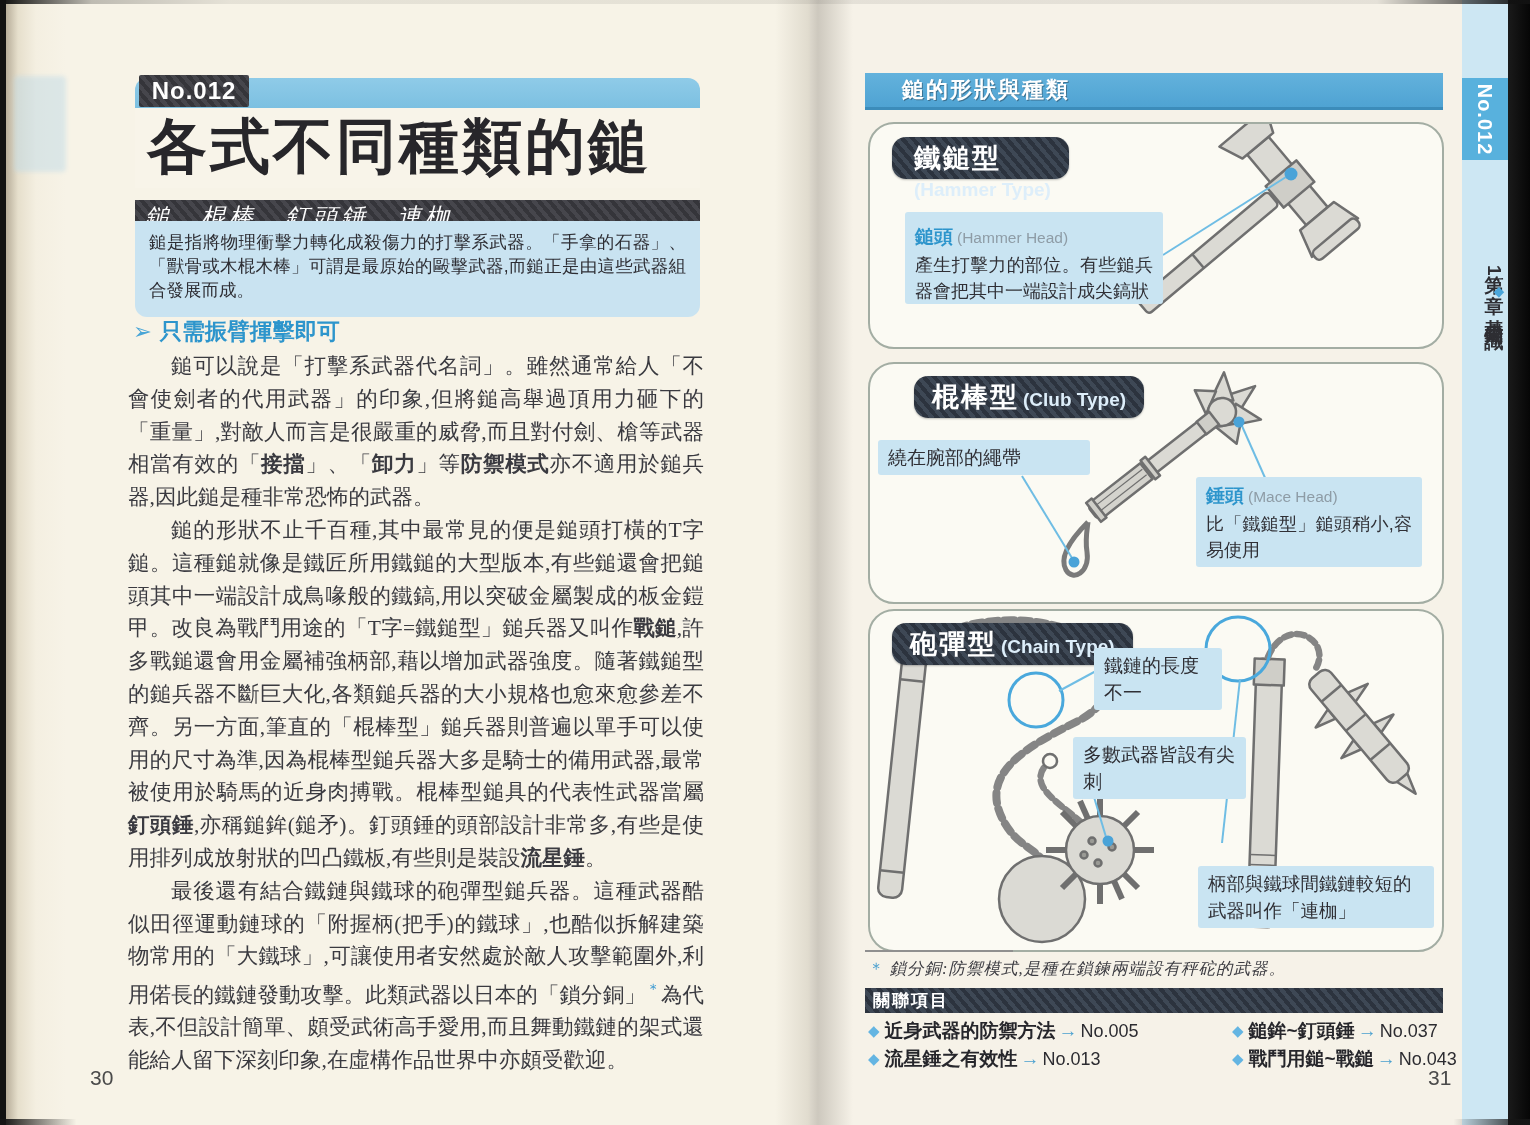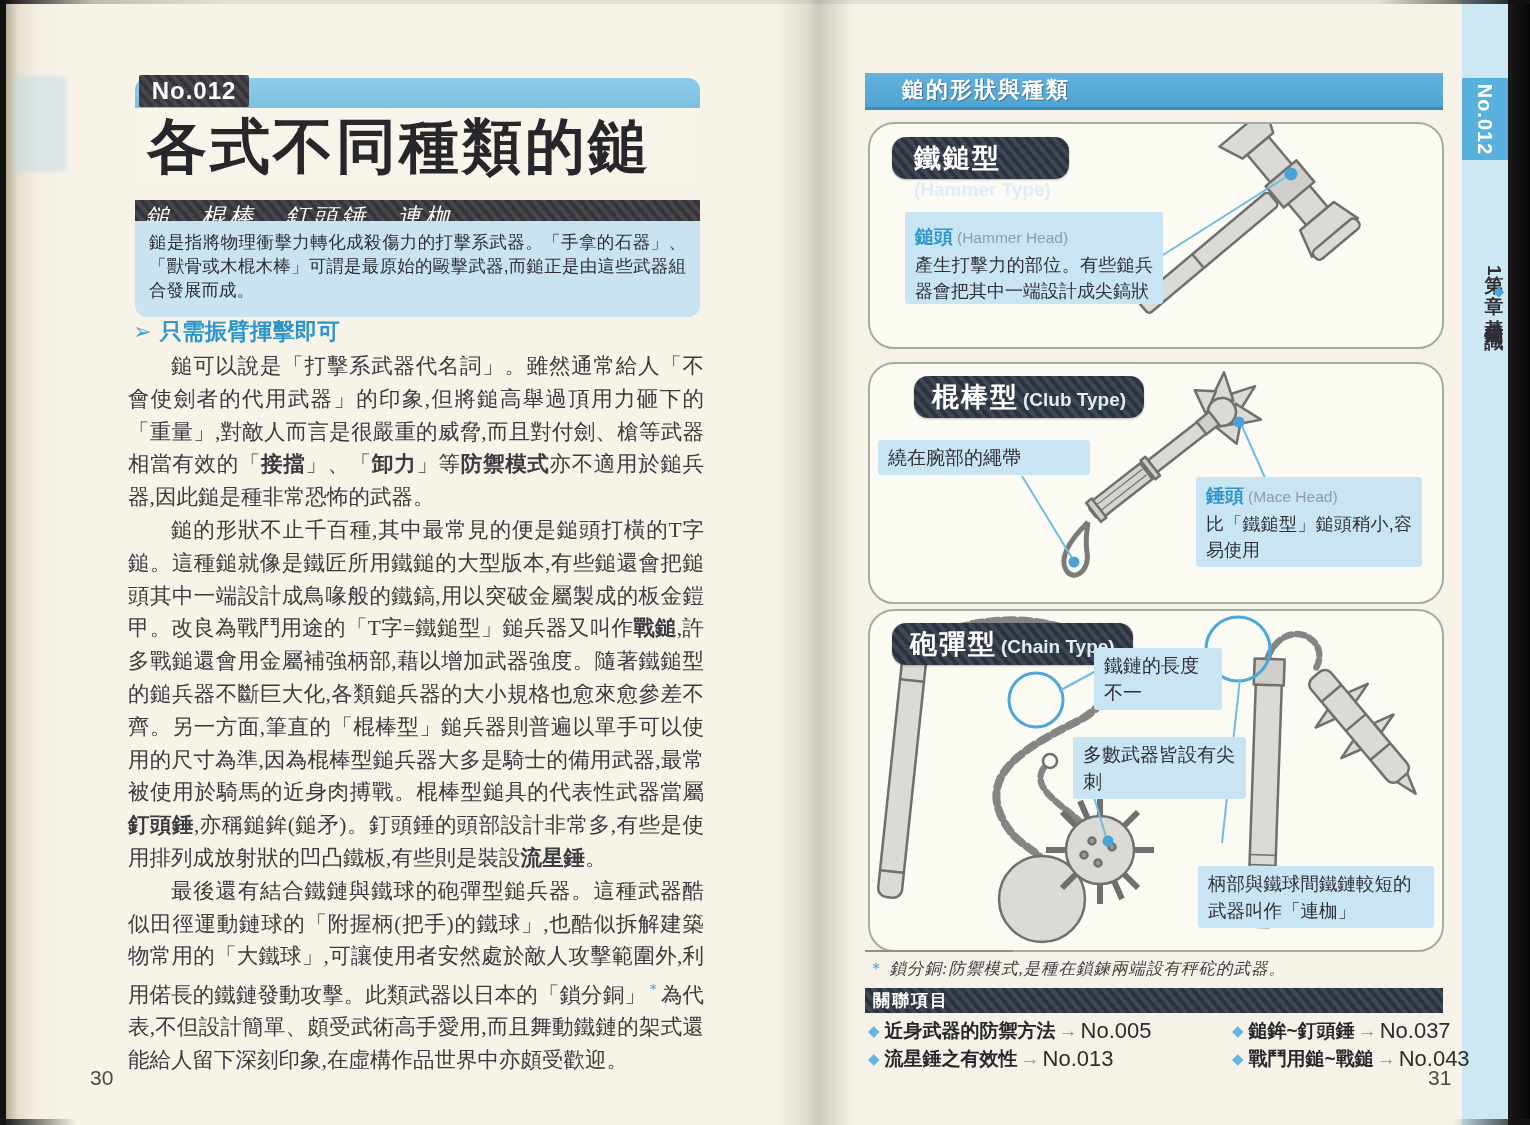--- a/index.html
+++ b/index.html
@@ -59,21 +59,21 @@
   .divider{left:865px;top:950px;width:148px;height:2px;background:#8f8f8f;}
   .footnote{left:868px;top:958px;width:575px;font-family:"Liberation Serif","DejaVu Serif",serif;
     font-style:italic;font-size:16.5px;color:#3c3c42;letter-spacing:1px;}
   .footnote .fmark{color:#4aa0cf;font-style:normal;margin-right:4px;}
   .rel-bar{left:865px;top:988px;width:578px;height:25px;display:flex;align-items:center;}
   .rel-bar span{color:#fff;font-weight:800;font-size:17px;letter-spacing:2px;padding-left:8px;}
   .rel-item{height:26px;display:flex;align-items:center;white-space:nowrap;}
   .rel-item .bl{color:#64b5e2;font-size:15px;margin-right:5px;}
   .rel-item .lb{font-weight:700;font-size:19px;color:#26262b;text-align:right;}
   .rel-item .ar{color:#4aa0cf;font-size:19px;margin:0 3px;}
-  .rel-item .no{font-size:22px;color:#2c2c31;}
+  .rel-item .no{font-size:18px;color:#2c2c31;}
   
   .tab-strip{left:1462px;top:0;width:46px;height:1125px;background:#cde7f3;}
   .tab-box{left:1462px;top:78px;width:46px;height:82px;background:#58b1dd;display:flex;align-items:center;justify-content:center;}
   .tab-box span{transform:rotate(90deg);white-space:nowrap;color:#fff;font-weight:800;font-size:20px;letter-spacing:1px;}
   .tab-chapter{left:1463px;top:170px;width:44px;height:240px;display:flex;justify-content:center;
     writing-mode:vertical-rl;font-size:19px;font-weight:700;color:#2e2e33;letter-spacing:4px;}
   .tab-chapter .dm{color:#4aa6da;font-size:14px;}
   svg{display:block;}
 </style>
 </head>

